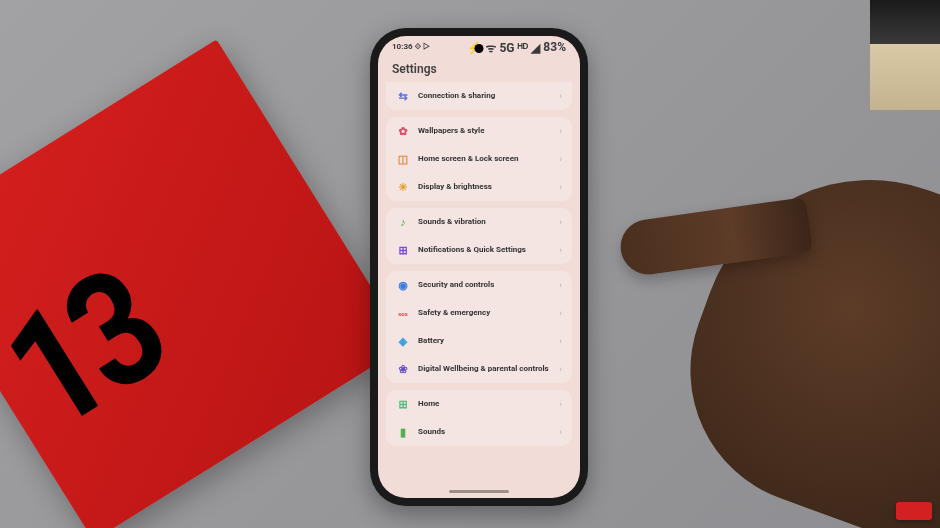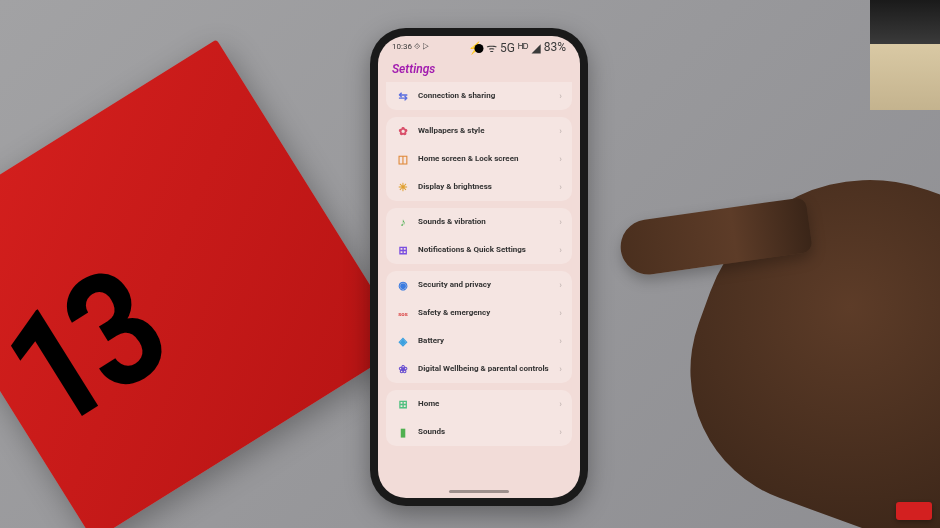--- a/index.html
+++ b/index.html
@@ -67,30 +67,29 @@
     border-radius: 50%;
     z-index: 10;
   }
   .status-bar {
     display: flex;
     justify-content: space-between;
     align-items: center;
     padding: 0 14px 0;
     height: 22px;
     font-size: 8px;
-    font-weight: 400;
+    font-weight: 700;
     color: #3a3a3a;
   }
   .status-right { display: flex; gap: 3px; align-items: center; font-size: 12px; }
   .page-title {
     padding: 4px 14px 6px;
     font-size: 12px;
     font-weight: 600;
-    color: #a21caf;
-    font-style: italic;
+    color: #404040;
   }
   .settings-list {
     padding: 0 8px;
     overflow: hidden;
   }
   .card {
     background: rgba(255,255,255,0.25);
     border-radius: 10px;
     margin-bottom: 7px;
   }
@@ -240,21 +239,21 @@
           </div>
           <div class="list-row">
             <span class="list-icon" style="color: rgb(123, 79, 224); font-size: 11px; font-weight: 700;">⊞</span>
             <span class="list-label">Notifications &amp; Quick Settings</span>
             <span class="chevron">›</span>
           </div>
         </div>
         <div class="card">
           <div class="list-row">
             <span class="list-icon" style="color: rgb(58, 123, 224); font-size: 11px; font-weight: 700;">◉</span>
-            <span class="list-label">Security and privacy</span>
+            <span class="list-label">Security and controls</span>
             <span class="chevron">›</span>
           </div>
           <div class="list-row">
             <span class="list-icon" style="color: rgb(217, 64, 64); font-size: 6px; font-weight: 700;">sos</span>
             <span class="list-label">Safety &amp; emergency</span>
             <span class="chevron">›</span>
           </div>
           <div class="list-row">
             <span class="list-icon" style="color: rgb(58, 160, 224); font-size: 11px; font-weight: 700;">◈</span>
             <span class="list-label">Battery</span>

